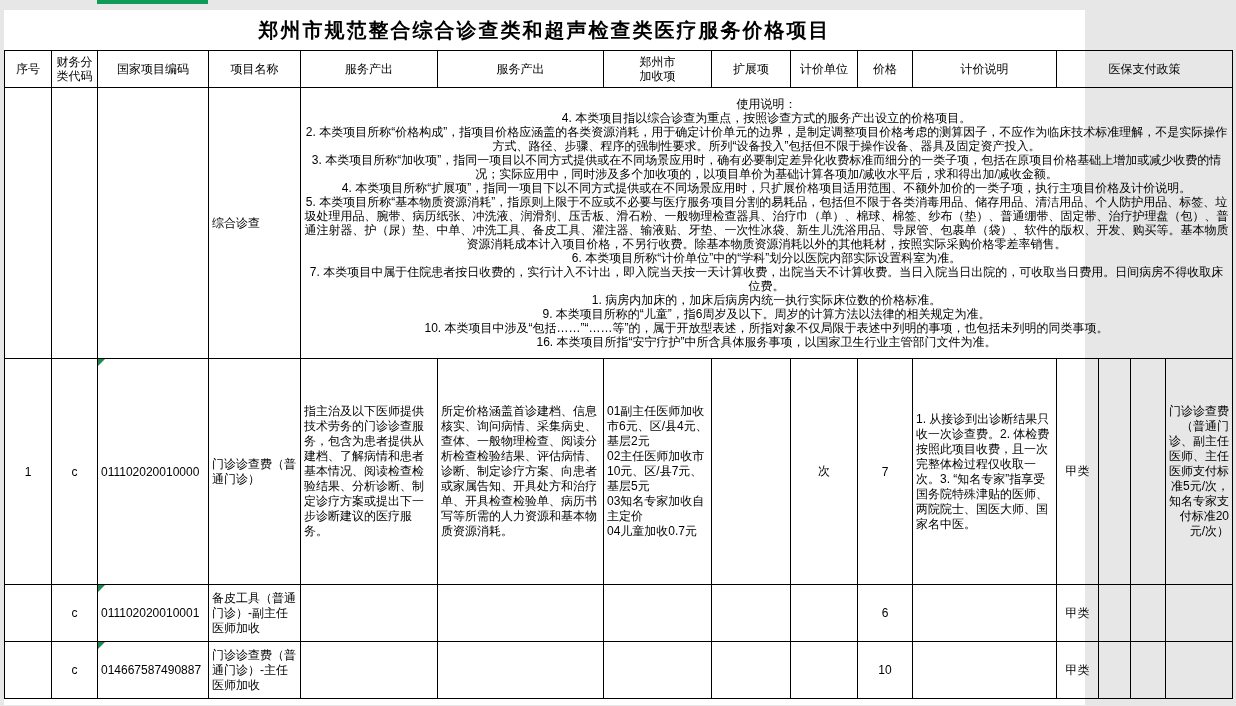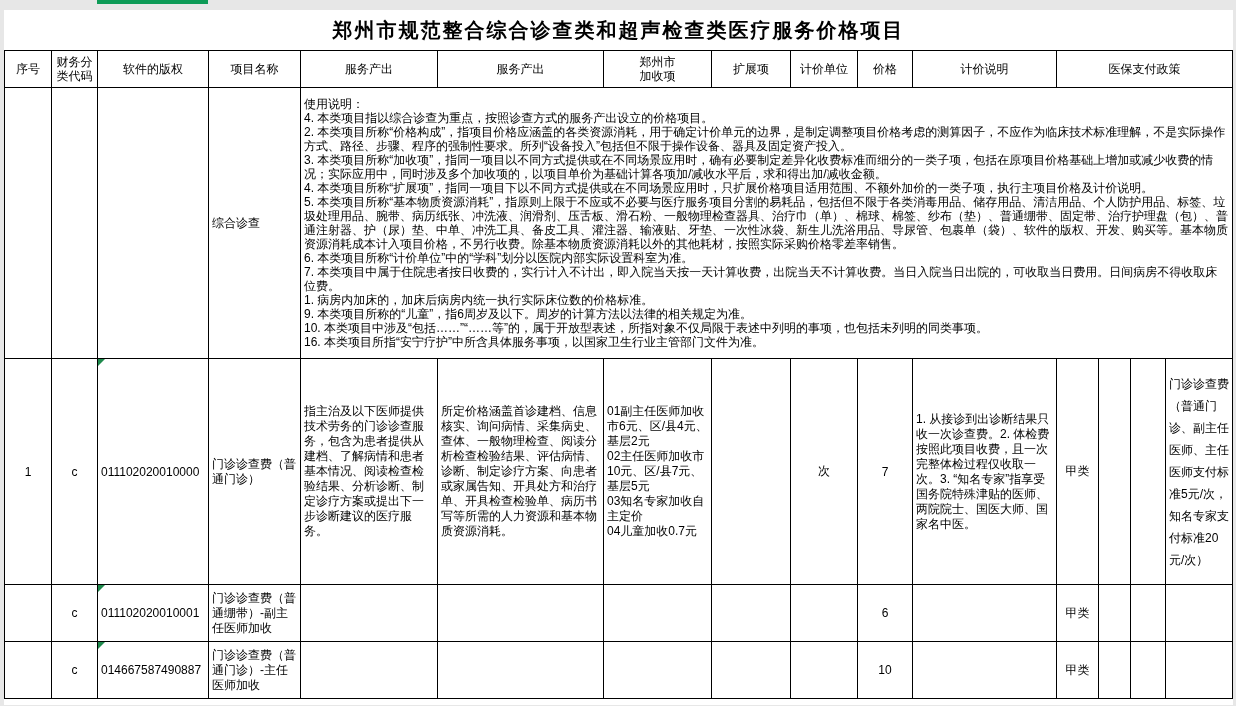--- a/index.html
+++ b/index.html
@@ -3,44 +3,44 @@
 <meta charset="utf-8">
 <style>
   html,body{margin:0;padding:0;}
   body{
     width:1236px;height:706px;position:relative;overflow:hidden;
     background:#e7e7e7;
     font-family:"Liberation Sans","DejaVu Sans",sans-serif;
     color:#000;
   }
   .green-bar{position:absolute;left:97px;top:0;width:111px;height:4px;background:#0e9b57;z-index:3;}
-  .sheet{position:absolute;left:4px;top:10px;width:1229px;height:695px;background:#ffffff;}
+  .sheet{position:absolute;left:4px;top:10px;width:1081px;height:695px;background:#ffffff;}
   .title-row{height:40px;line-height:40px;text-align:center;font-weight:bold;font-size:20px;letter-spacing:2px;white-space:nowrap;}
   table.price-table{border-collapse:collapse;table-layout:fixed;width:1228px;padding-left:13px;}
   table.price-table th,table.price-table td{
     border:1px solid #000;font-size:12px;font-weight:normal;
     padding:1px 3px;vertical-align:middle;overflow:hidden;word-break:break-all;
   }
   th.hdr{text-align:center;white-space:pre-line;line-height:14px;}
   tr.r-header{height:37px;}
   tr.r-instr{height:271px;}
   tr.r-1{height:226px;}
   tr.r-2{height:57px;}
   tr.r-3{height:57px;}
   td.c{text-align:center;}
   td.l{text-align:left;}
-  td.va-top{vertical-align:top;}
+  td.va-top{vertical-align:top;text-align:center;}
   td.code-cell{position:relative;text-align:left;}
   .corner-flag{position:absolute;top:0;left:0;width:0;height:0;
     border-top:7px solid #1f8a4d;border-right:7px solid transparent;}
   .body-text{line-height:15px;}
   .pre{white-space:pre-line;}
   .instr{line-height:14px;}
   .instr div{margin:0;}
-  td.ins-pay{text-align:left;line-height:22px;}
+  td.ins-pay{text-align:right;line-height:15px;}
 </style>
 </head>
 <body>
 
 <div class="green-bar"></div>
 
 <div class="sheet">
 
   <div class="title-row">郑州市规范整合综合诊查类和超声检查类医疗服务价格项目</div>
 
@@ -61,21 +61,21 @@
         <col style="width:32px">
         <col style="width:35px">
         <col style="width:67px">
     </colgroup>
 
     <tbody>
         <tr class="r-header">
       <th class="hdr">序号</th>
       <th class="hdr">财务分
 类代码</th>
-      <th class="hdr">软件的版权</th>
+      <th class="hdr">国家项目编码</th>
       <th class="hdr">项目名称</th>
       <th class="hdr">服务产出</th>
       <th class="hdr">服务产出</th>
       <th class="hdr">郑州市
 加收项</th>
       <th class="hdr">扩展项</th>
       <th class="hdr">计价单位</th>
       <th class="hdr">价格</th>
       <th class="hdr">计价说明</th>
       <th class="hdr" colspan="4">医保支付政策</th>
@@ -126,21 +126,21 @@
       <td class="ins-pay">门诊诊查费（普通门诊、副主任医师、主任医师支付标准5元/次，知名专家支付标准20元/次）</td>
     </tr>
 
     <tr class="r-2">
       <td class="c"></td>
       <td class="c">c</td>
       <td class="code-cell">
         <span class="corner-flag"></span>
         <span>011102020010001</span>
       </td>
-      <td class="l body-text">门诊诊查费（普通绷带）-副主任医师加收</td>
+      <td class="l body-text">备皮工具（普通门诊）-副主任医师加收</td>
       <td class="l"></td>
       <td class="l"></td>
       <td class="l"></td>
       <td class="c"></td>
       <td class="c"></td>
       <td class="c">6</td>
       <td class="l"></td>
       <td class="c">甲类</td>
       <td class="c"></td>
       <td class="c"></td>

